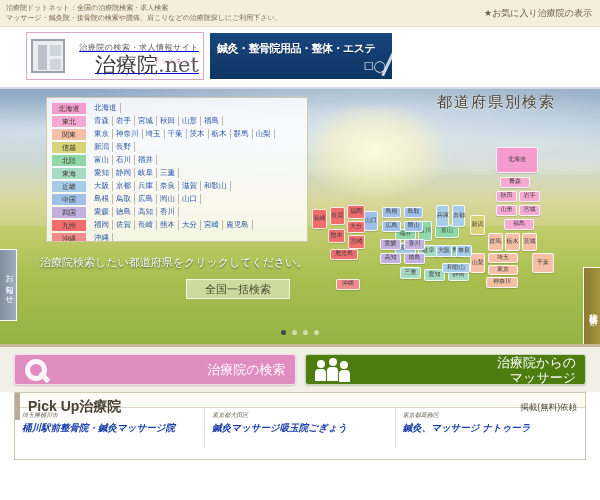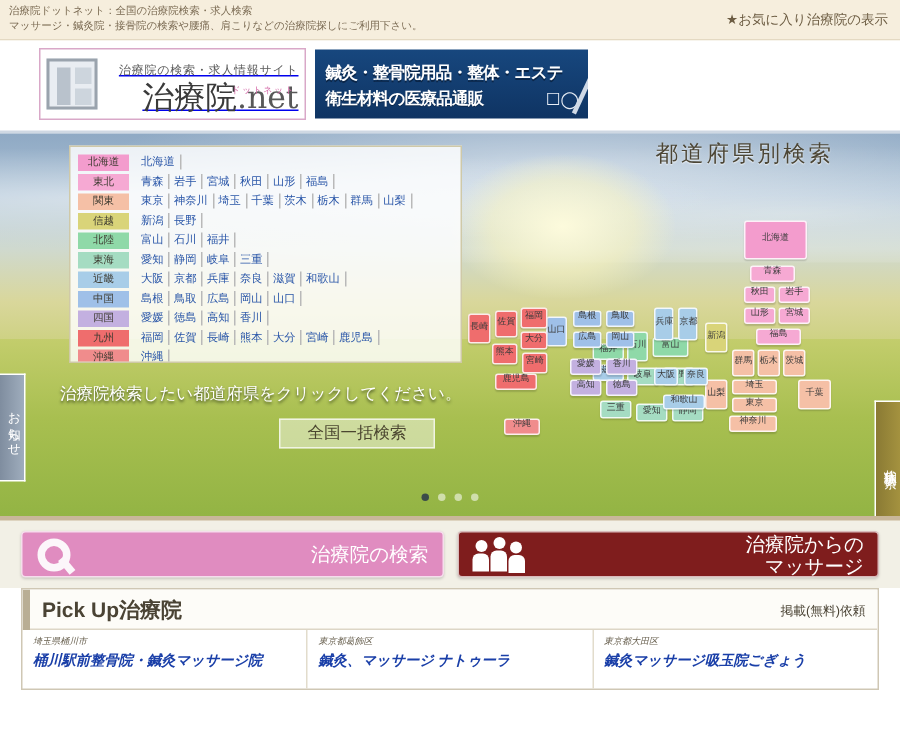--- a/index.html
+++ b/index.html
@@ -230,21 +230,21 @@
     display: flex; gap: 9px;
   }
   .act {
     flex: 1 1 0; position: relative; border-radius: 3px;
     display: flex; align-items: center; justify-content: flex-end;
     padding-right: 9px; color: #fff; font-size: 13px; line-height: 15px;
     text-align: right; border: 1px solid rgba(255,255,255,.7);
     box-shadow: 0 1px 2px rgba(0,0,0,.18);
   }
   .act-search { background: #e08cc0; }
-  .act-job { background: #7f1d1d; }
+  .act-job { background: #4d7c0f; }
   .act-reg { background: #6fb3e8; }
   .act .gly {
     position: absolute; left: 10px; top: 50%; transform: translateY(-50%);
   }
   .gly-mag {
     width: 22px; height: 22px; border: 5px solid #ffffff; border-radius: 50%;
     opacity: .92;
   }
   .gly-mag::after {
     content: ""; position: absolute; right: -5px; bottom: -7px;
@@ -268,21 +268,21 @@
   .gly-doc i.coat { width: 5px; height: 14px; left: 7px; top: 10px; background: #bfe0f7; }
   .gly-doc i.stet { width: 7px; height: 7px; left: 6px; top: 14px; border: 1.5px solid #bfe0f7;
                     background: transparent; border-radius: 50%; }
 
   
   .pickup {
     position: relative; margin: 0 14px; border: 1px solid #cfc7b4;
     background: #fff; height: 68px; overflow: hidden;
   }
   .pickup-head {
-    position: relative; height: 27px; border-bottom: 1px solid #ddd6c6;
+    position: relative; height: 15px; border-bottom: 1px solid #ddd6c6;
     background: #fdfcf8;
   }
   .pickup-head .bar {
     position: absolute; left: 0; top: 0; width: 5px; height: 27px; background: #b9ae94;
   }
   .pickup-title {
     position: absolute; left: 13px; top: 5px; font-size: 14px; font-weight: bold;
     color: #4a4334; white-space: nowrap;
   }
   .pickup-req {
@@ -323,21 +323,20 @@
         <span class="logo-tag">治療院の検索・求人情報サイト</span>
         <span class="logo-main">
           <span>治療院</span><span class="dn">.net</span>
           <span class="logo-kana">ドットネット</span>
         </span>
       </span>
     </a>
 
     <a class="banner1" href="#">
       <span class="b1l1">鍼灸・整骨院用品・整体・エステ</span>
-      <span class="b1l2">衛生材料の医療品通販</span>
       <span class="prod">☐◯</span>
       <span class="slash"></span>
     </a>
 
   </div>
 
   <div class="hero">
     <div class="clouds"></div>
     <div class="sun"></div>
     <div class="ground"></div>
@@ -533,23 +532,23 @@
       <span class="bar"></span>
       <span class="pickup-title">Pick Up治療院</span>
       <span class="pickup-req">掲載(無料)依頼</span>
     </div>
     <div class="pickup-list" id="pickup-list">
         <div class="pick-cell">
           <div class="pick-loc">埼玉県桶川市</div>
           <div class="pick-name">桶川駅前整骨院・鍼灸マッサージ院</div>
         </div>
         <div class="pick-cell">
+          <div class="pick-loc">東京都大田区</div>
+          <div class="pick-name">鍼灸マッサージ吸玉院ごぎょう</div>
+        </div>
+        <div class="pick-cell">
           <div class="pick-loc">東京都葛飾区</div>
           <div class="pick-name">鍼灸、マッサージ ナトゥーラ</div>
         </div>
-        <div class="pick-cell">
-          <div class="pick-loc">東京都大田区</div>
-          <div class="pick-name">鍼灸マッサージ吸玉院ごぎょう</div>
-        </div>
       </div>
   </div>
 
 </div>
 
 </body></html>

